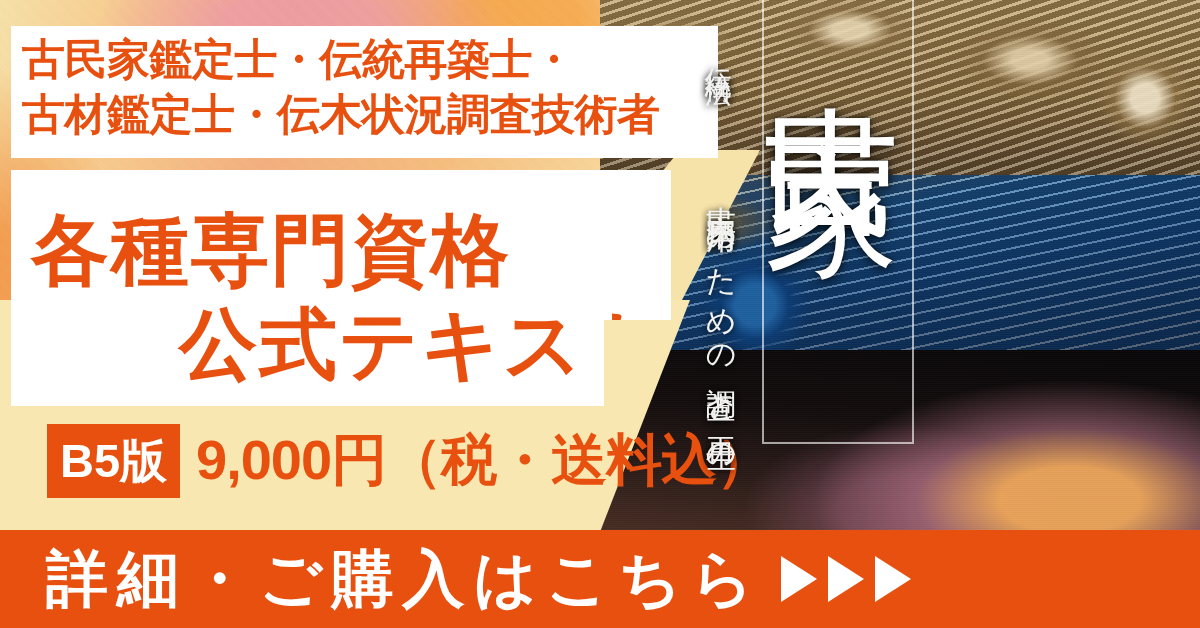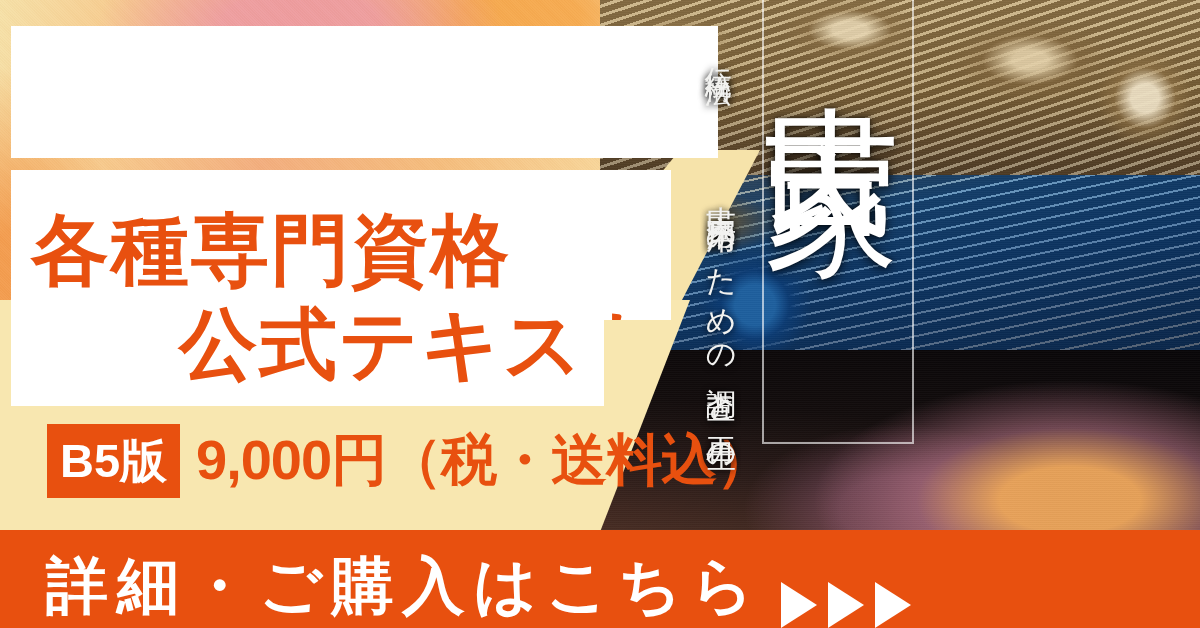--- a/index.html
+++ b/index.html
@@ -170,21 +170,21 @@
     font-size:56px;
     font-weight:700;
     letter-spacing:-1px;
     white-space:nowrap;
   }
 
   
   .cta-bar {
     position:absolute; left:0; bottom:0; width:1200px; height:98px;
     background:#e8500f;
-    display:flex; align-items:flex-end;
+    display:flex; align-items:center;
   }
   .cta-text {
     margin-left:46px;
     color:#ffffff;
     font-size:62px;
     font-weight:700;
     letter-spacing:9px;
     white-space:nowrap;
   }
   .cta-arrows {
@@ -214,20 +214,22 @@
   <div class="cover-frame"></div>
   <div class="cover-title">古民家</div>
   <div class="cover-sub a">伝統構法</div>
   <div class="cover-sub b">古民家活用のための調査と再生の</div>
 
   <div class="cream-wedge"></div>
   <div class="cream-panel"></div>
 
   <div class="panel-top">
     <div class="lines">
+      <div>古民家鑑定士・伝統再築士・</div>
+      <div>古材鑑定士・伝木状況調査技術者</div>
     </div>
   </div>
 
   <div class="panel-main">
     <div class="headline-1">各種専門資格</div>
     <div class="headline-2">公式テキスト</div>
   </div>
 
   <div class="price-row">
     <div class="size-badge">B5版</div>

